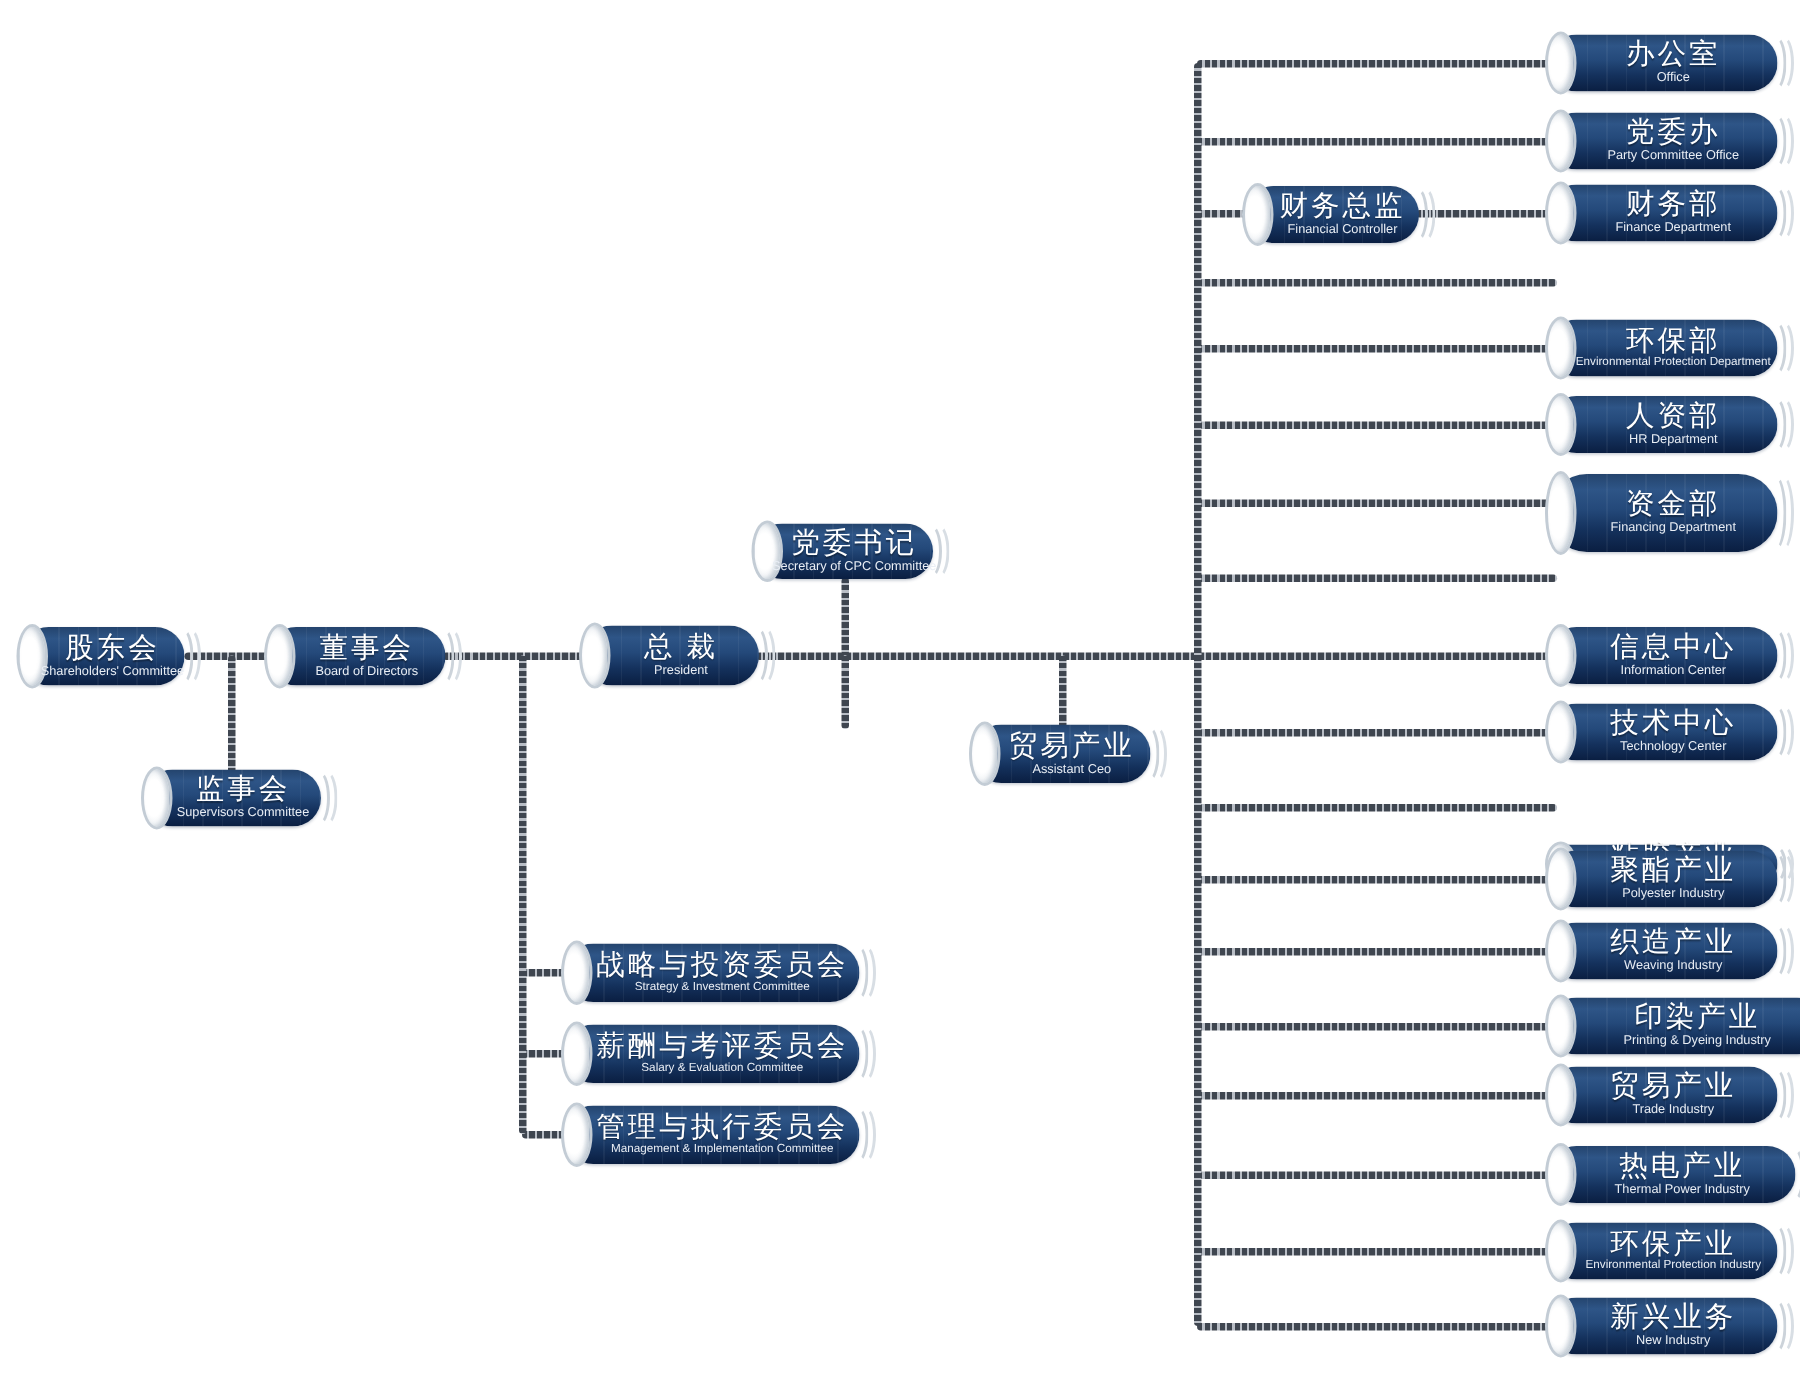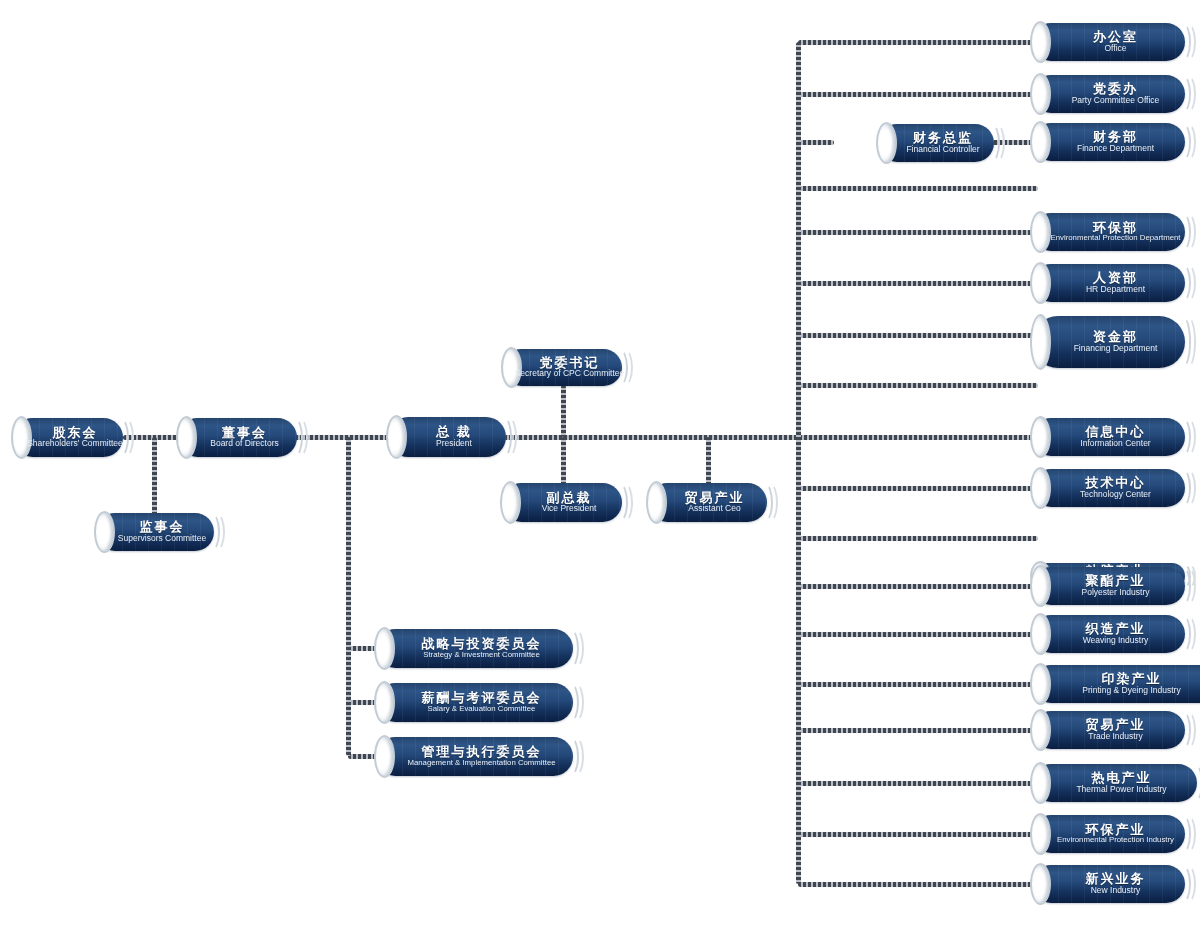--- a/index.html
+++ b/index.html
@@ -77,22 +77,22 @@
     padding-left: 14px;
     display: flex;
     flex-direction: column;
     align-items: center;
     justify-content: center;
     color: #ffffff;
     text-align: center;
     white-space: nowrap;
   }
   .node .zh {
-    font-size: 13px;
-    font-weight: bold;
+    font-size: 19px;
+    font-weight: normal;
     letter-spacing: 2px;
     line-height: 1.05;
     text-shadow: 0 1px 1px rgba(0,0,0,0.4);
   }
   .node .en {
     font-size: 8.5px;
     line-height: 1.15;
     color: #e9eef5;
     letter-spacing: 0;
   }
@@ -175,41 +175,31 @@
     <div class="node" style="left: 503px; top: 349px; width: 119px; height: 37px;">
       <div class="arc a2"></div>
       <div class="arc a1"></div>
       <div class="body"></div>
       <div class="cap"></div>
       <div class="labels">
         <div class="zh">党委书记</div>
         <div class="en">Secretary of CPC Committee</div>
       </div>
     </div>
-    <div class="node" style="left: 502px; top: 483px; width: 120px; height: 39px;">
-      <div class="arc a2"></div>
-      <div class="arc a1"></div>
-      <div class="body"></div>
-      <div class="cap"></div>
-      <div class="labels">
-        <div class="zh">副总裁</div>
-        <div class="en">Vice President</div>
-      </div>
-    </div>
     <div class="node" style="left: 648px; top: 483px; width: 119px; height: 39px;">
       <div class="arc a2"></div>
       <div class="arc a1"></div>
       <div class="body"></div>
       <div class="cap"></div>
       <div class="labels">
         <div class="zh">贸易产业</div>
         <div class="en">Assistant Ceo</div>
       </div>
     </div>
-    <div class="node" style="left: 830px; top: 124px; width: 116px; height: 38px; margin-left: 48px;">
+    <div class="node" style="left: 830px; top: 124px; width: 116px; height: 38px;">
       <div class="arc a2"></div>
       <div class="arc a1"></div>
       <div class="body"></div>
       <div class="cap"></div>
       <div class="labels">
         <div class="zh">财务总监</div>
         <div class="en">Financial Controller</div>
       </div>
     </div>
     <div class="node" style="left: 376px; top: 629px; width: 197px; height: 39px;">

